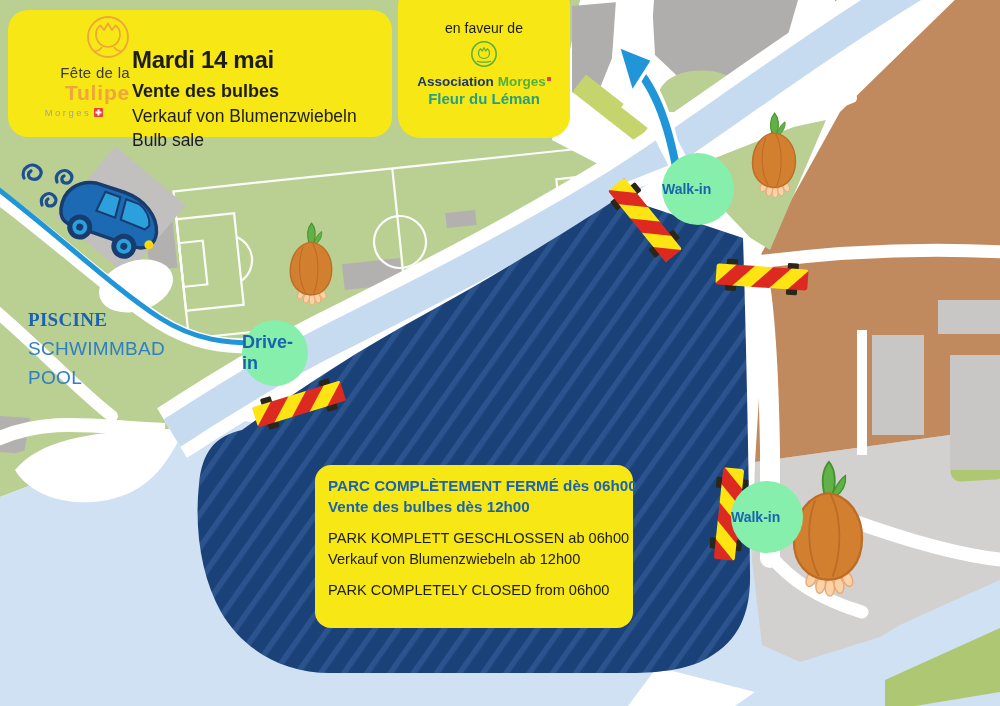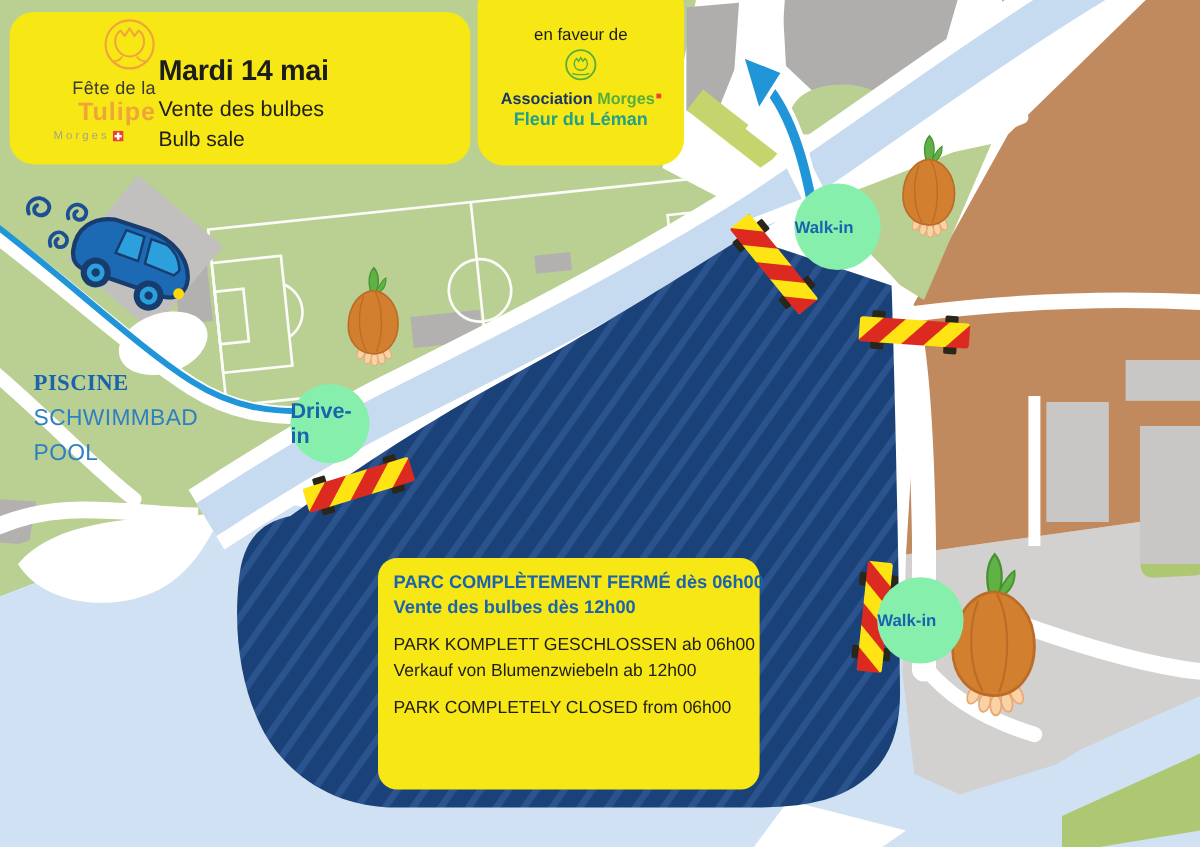--- a/index.html
+++ b/index.html
@@ -10,21 +10,21 @@
   .overlay{position:absolute;box-sizing:border-box;}
 
   
   #banner{left:8px;top:10px;width:384px;height:127px;background:#f7e714;border-radius:20px;}
   #logo-block{position:absolute;left:10px;top:5px;width:112px;text-align:right;}
   .logo-top{font-size:15px;color:#3a3a38;margin-top:1px;letter-spacing:.3px;}
   .logo-name{font-size:21px;font-weight:bold;color:#efa43c;letter-spacing:.8px;line-height:1.1;}
   .logo-city{font-size:9.5px;color:#a3a38c;letter-spacing:2.5px;margin-top:3px;display:flex;align-items:center;justify-content:center;gap:3px;}
   #banner-text{position:absolute;left:124px;top:11px;margin-top:25px;}
   .b-title{font-size:24px;font-weight:800;color:#1d1d1b;letter-spacing:-.3px;margin-bottom:7px;}
-  .b-fr{font-size:18px;font-weight:normal;color:#1d1d1b;margin-bottom:4px;}
+  .b-fr{font-size:18px;font-weight:bold;color:#1d1d1b;margin-bottom:4px;}
   .b-de,.b-en{font-size:17.5px;color:#1d1d1b;margin-bottom:3px;}
 
   
   #sponsor{left:398px;top:-16px;width:172px;height:154px;background:#f7e714;border-radius:22px;
            text-align:center;padding-top:36px;}
   .sp-intro{font-size:14px;color:#1d1d1b;margin-bottom:4px;}
   .sp-org{font-size:13.5px;font-weight:600;margin-top:2px;}
   .sp-a{color:#1c3765;} .sp-b{color:#57ae3f;}
   .sp-sq{display:inline-block;width:4px;height:4px;background:#e8423f;vertical-align:super;margin-left:1px;}
   .sp-l2{font-size:15px;font-weight:700;color:#23a088;margin-top:1px;}
@@ -35,21 +35,21 @@
   .pl2,.pl3{font-size:19px;color:#2e7fc3;margin-bottom:7px;letter-spacing:.3px;}
 
   
   .marker{position:absolute;border-radius:50%;background:#86efac;display:flex;align-items:center;
           justify-content:flex-start;font-weight:bold;color:#1a63ae;}
   #m-drive{left:242px;top:320px;width:66px;height:66px;font-size:18px;}
   #m-walk-n{left:662px;top:153px;width:72px;height:72px;font-size:14px;}
   #m-walk-e{left:731px;top:481px;width:72px;height:72px;font-size:14px;}
 
   
-  #notice{left:315px;top:465px;width:318px;height:193px;background:#f7e714;border-radius:16px;
+  #notice{left:315px;top:465px;width:318px;height:163px;background:#f7e714;border-radius:16px;
           padding:11px 13px;white-space:nowrap;}
   #notice div{line-height:20.5px;}
   .n-fr{font-size:15.2px;font-weight:bold;color:#1a63ae;}
   .n-de,.n-en{font-size:14.6px;color:#1d1d1b;}
   .n-gap{margin-top:11px;}
 </style>
 </head>
 <body>
 
 <div id="poster">
@@ -225,20 +225,21 @@
         <svg width="9" height="9" viewBox="0 0 9 9">
           <rect width="9" height="9" rx="1" fill="#e8423f"></rect>
           <rect x="3.5" y="1.5" width="2" height="6" fill="#ffffff"></rect>
           <rect x="1.5" y="3.5" width="6" height="2" fill="#ffffff"></rect>
         </svg>
       </div>
     </div>
     <div id="banner-text">
       <div class="b-title">Mardi 14 mai</div>
       <div class="b-fr">Vente des bulbes</div>
+      <div class="b-de">Verkauf von Blumenzwiebeln</div>
       <div class="b-en">Bulb sale</div>
     </div>
   </div>
 
   <div id="sponsor" class="overlay">
     <div class="sp-intro">en faveur de</div>
     <svg width="28" height="28" viewBox="0 0 28 28">
       <circle cx="14" cy="14" r="12.2" fill="none" stroke="#57ae3f" stroke-width="1.5"></circle>
       <path d="M14,18.5 c-3.5,0 -5.5,-2.5 -5.5,-5.5 c0,-1.8 0.8,-3.4 2,-4.2 l1.7,2.2 l1.8,-3 l1.8,3 l1.7,-2.2 c1.2,0.8 2,2.4 2,4.2 c0,3 -2,5.5 -5.5,5.5 z" fill="none" stroke="#57ae3f" stroke-width="1.2"></path>
       <path d="M7,21 c2,1.6 12,1.6 14,0" fill="none" stroke="#57ae3f" stroke-width="1.2"></path>

